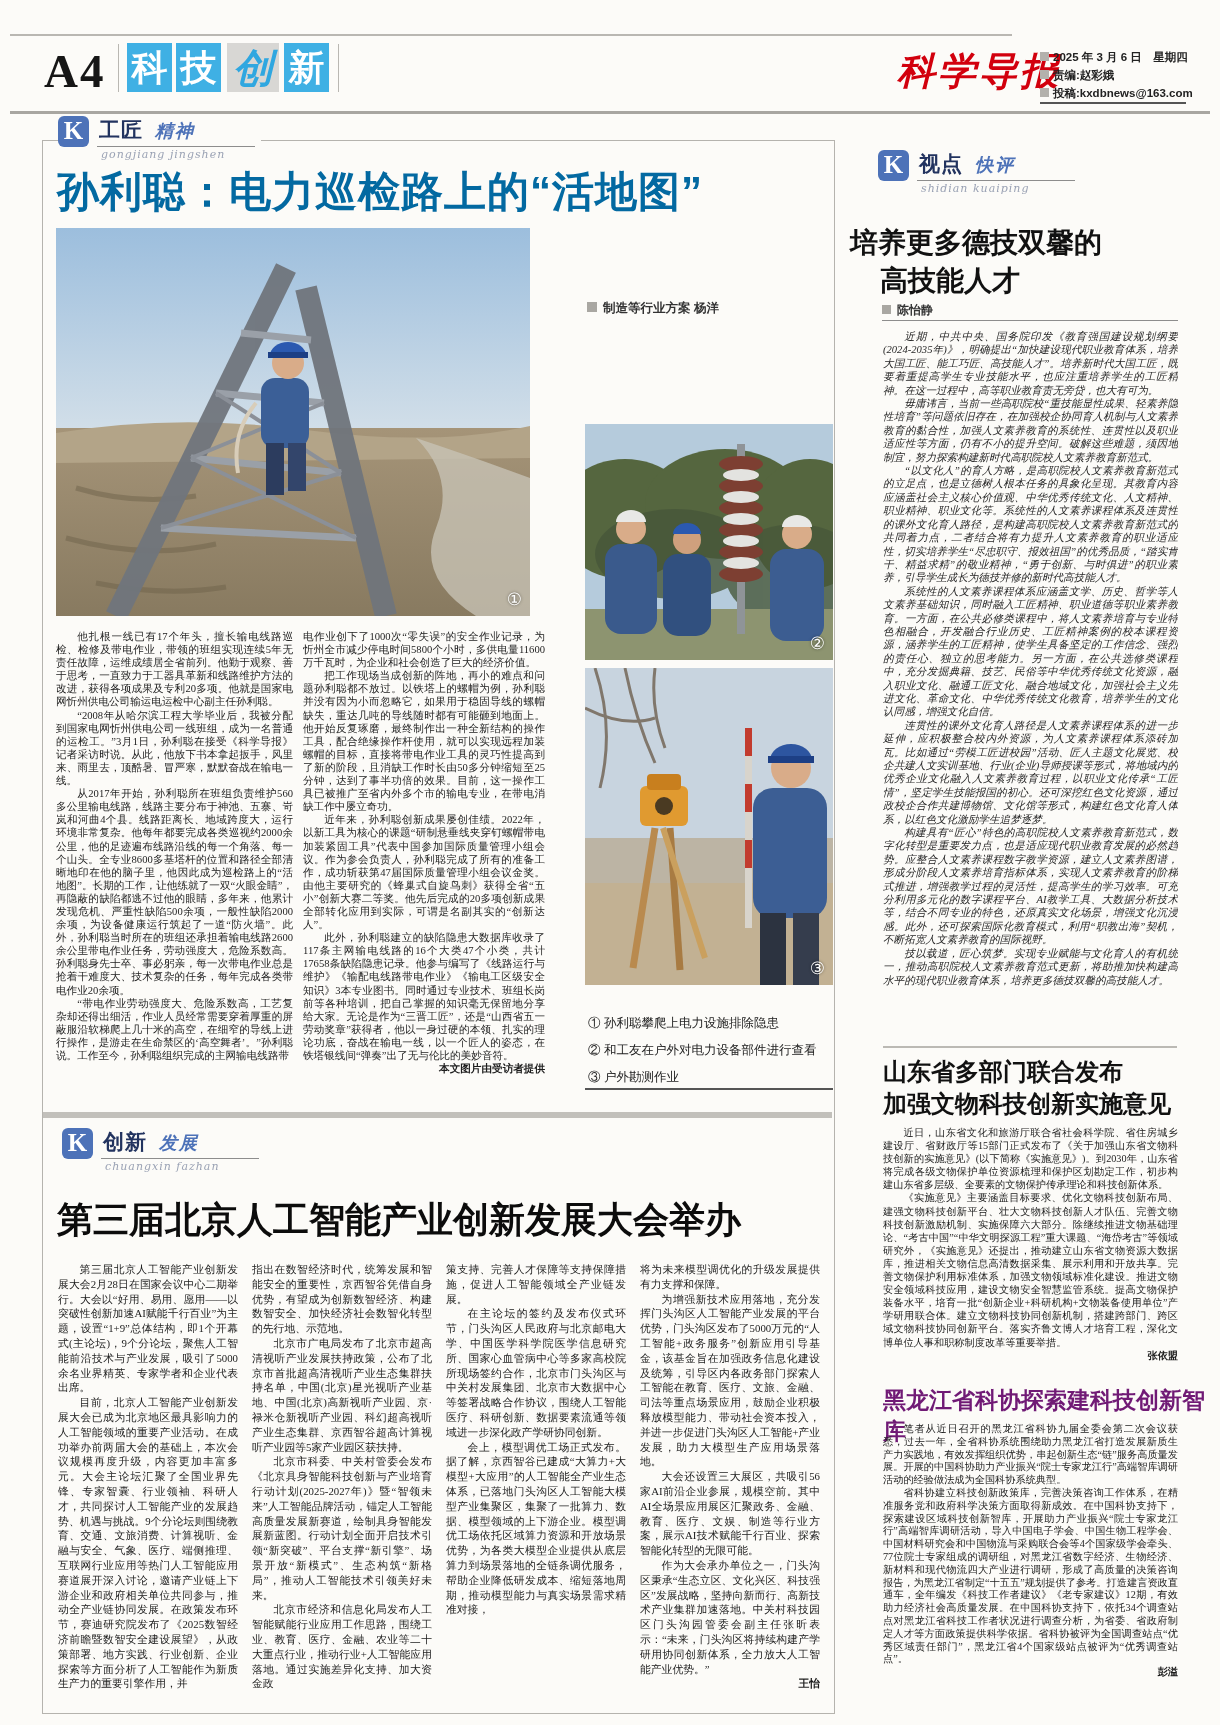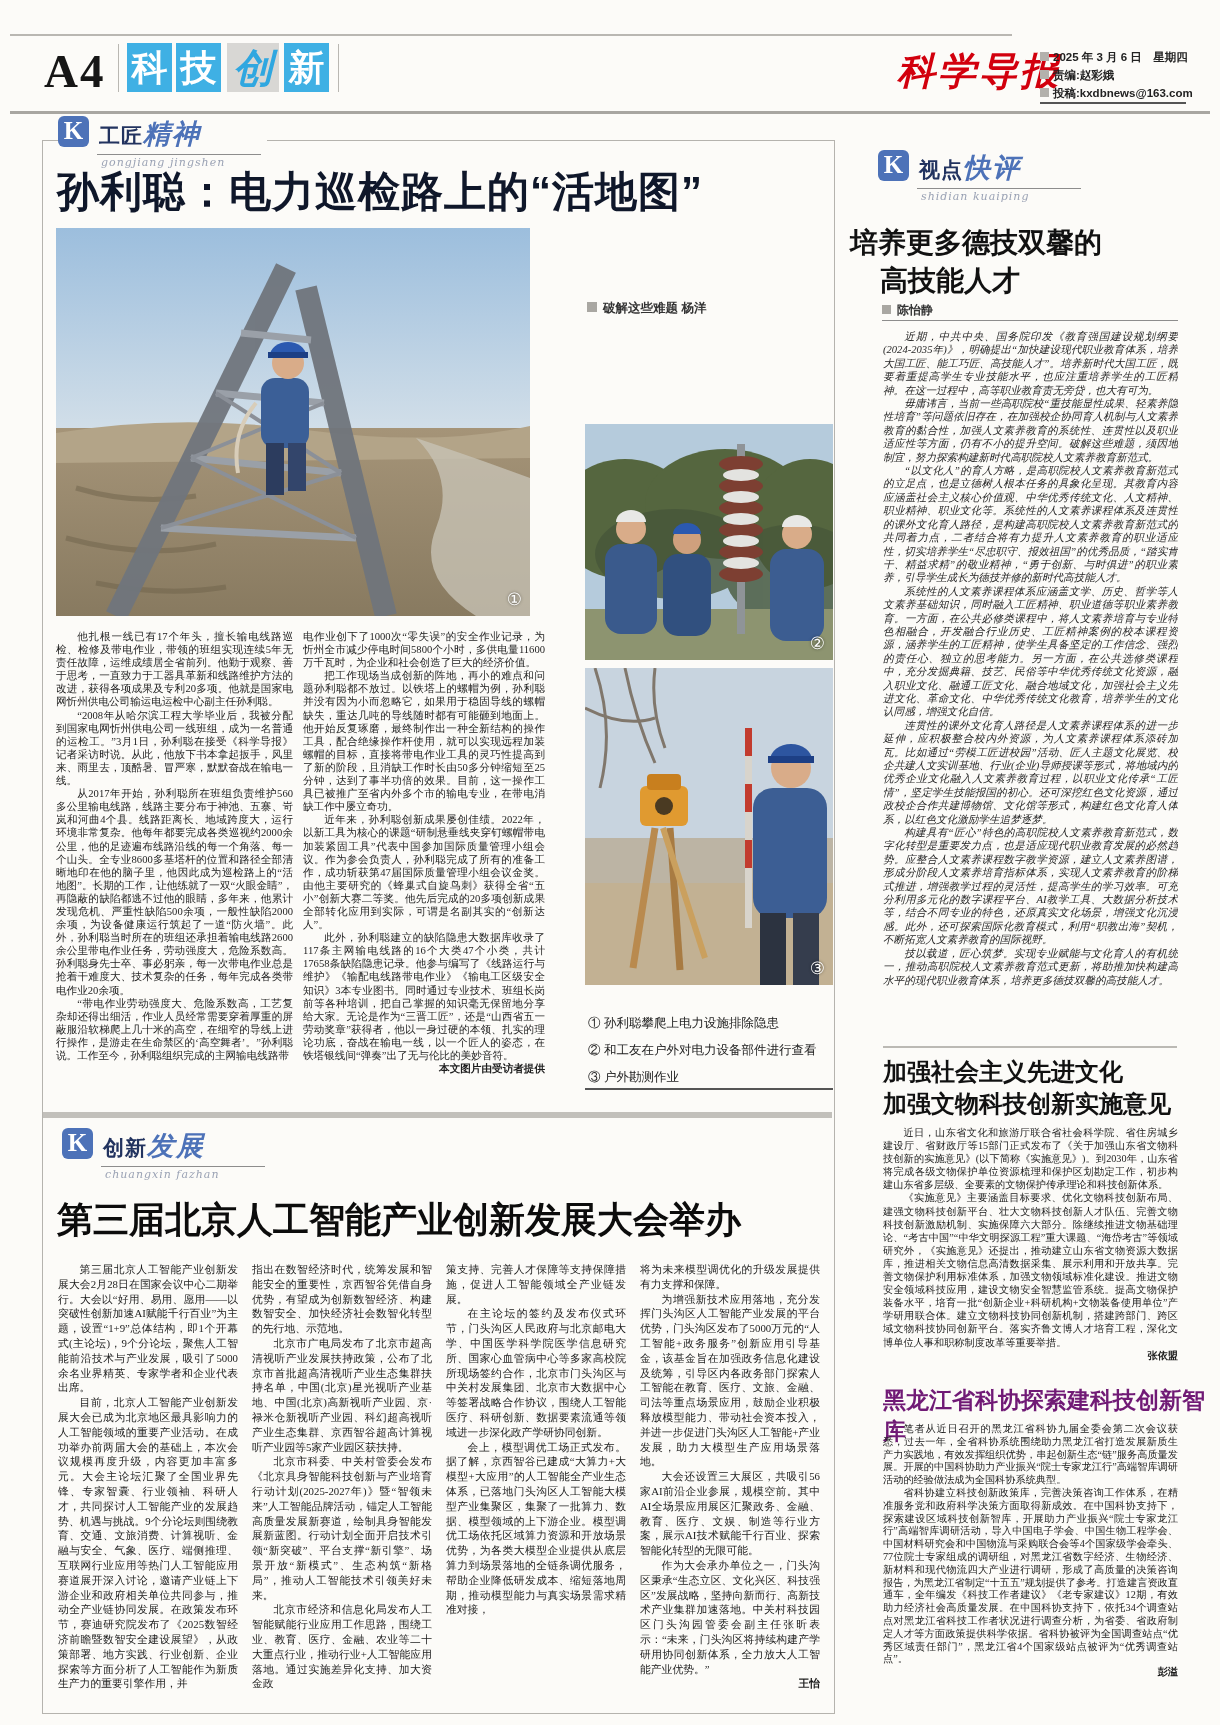--- a/index.html
+++ b/index.html
@@ -17,28 +17,28 @@
   .hinfo{position:absolute;left:1040px;width:146px;height:15px;font-family:"Liberation Sans",sans-serif;
          font-size:11.5px;font-weight:bold;color:#222;white-space:nowrap;}
   .hinfo .sq{display:inline-block;width:9px;height:9px;background:#b3b1ac;margin-right:4px;}
   
   .kicker{position:absolute;display:flex;align-items:flex-start;background:#fcfbf8;padding:0 6px 0 0;z-index:5;}
   .klogo{width:31px;height:31px;background:#4d72b8;border-radius:6px;color:#fff;text-align:center;
          font-family:"Liberation Serif",serif;font-weight:bold;font-size:25px;line-height:30px;margin-right:8px;}
   .ktxt{display:flex;flex-direction:column;}
   .kline{border-bottom:1.5px solid #8d8d8d;padding:0 60px 2px 2px;white-space:nowrap;}
   .kbold{font-family:"Liberation Sans",sans-serif;font-weight:900;font-size:21px;color:#22335f;letter-spacing:1px;}
-  .kscript{font-family:"DejaVu Serif",serif;font-style:italic;font-weight:bold;font-size:27px;color:#4d72b8;margin-left:0;letter-spacing:2px;}
+  .kscript{font-family:"DejaVu Serif",serif;font-style:italic;font-weight:bold;font-size:18px;color:#4d72b8;margin-left:12px;letter-spacing:2px;}
   .kpinyin{font-family:"DejaVu Serif",serif;font-style:italic;font-size:11px;color:#9aa2b4;padding:1px 0 0 4px;letter-spacing:1px;}
   
   #leftbox{left:42px;top:140px;width:791px;height:1572px;border:1px solid #b5b3ae;}
   #thickdiv{left:43px;top:1112px;width:789px;height:6px;background:#c2c0bb;}
   
   #mainhead{left:57px;top:164px;width:740px;font-family:"Liberation Sans",sans-serif;
-            font-weight:900;font-size:42px;letter-spacing:1px;color:#0f172a;}
+            font-weight:900;font-size:42px;letter-spacing:1px;color:#0369a1;}
   .photo{position:absolute;overflow:hidden;}
   .pmark{position:absolute;color:#fff;font-size:17px;font-family:"Liberation Sans",sans-serif;
          text-shadow:0 0 3px rgba(0,0,0,.65);}
   #byline{left:587px;top:300px;font-family:"Liberation Sans",sans-serif;font-size:12.5px;font-weight:bold;color:#333;}
   #byline .sq{display:inline-block;width:10px;height:10px;background:#a9a7a2;margin-right:6px;}
   .flow{position:absolute;overflow:hidden;text-align:justify;}
   .flow p{margin:0;text-indent:2em;}
   .flow.cont p:first-child{text-indent:0;}
   .maincol{width:237px;height:468px;font-size:10.6px;line-height:13.1px;color:#1d1d1d;}
   #mcol1{left:56px;top:630px;}
@@ -139,21 +139,21 @@
         <rect x="232" y="215" width="18" height="48" fill="#33456b"></rect>
         <circle cx="232" cy="135" r="16" fill="#d9ac89"></circle>
         <path d="M214,128 a18,14 0 0 1 36,0 z" fill="#2b59b0"></path>
         <rect x="212" y="124" width="40" height="6" fill="#1d3f85"></rect>
         <path d="M200,175 q-25,30 -18,70" stroke="#d8cdb9" stroke-width="4" fill="none"></path>
       </g>
     </svg>
     <span class="pmark" style="right:8px;bottom:6px;">①</span>
   </div>
 
-  <div class="abs" id="byline"><span class="sq"></span><span>破解这些难题 杨洋</span></div>
+  <div class="abs" id="byline"><span class="sq"></span><span>制造等行业方案 杨洋</span></div>
 
   <div class="photo" style="left:585px;top:424px;width:248px;height:236px;">
     <svg width="248" height="236" viewBox="0 0 248 236">
       <rect width="248" height="236" fill="#b5cbdc"></rect>
       <g fill="#55663f">
         <ellipse cx="40" cy="95" rx="70" ry="60"></ellipse>
           <ellipse cx="140" cy="80" rx="80" ry="55"></ellipse>
           <ellipse cx="225" cy="100" rx="60" ry="65"></ellipse>
       </g>
       <g fill="#47573a" opacity="0.8">
@@ -271,21 +271,21 @@
         <p>“以文化人”的育人方略，是高职院校人文素养教育新范式的立足点，也是立德树人根本任务的具象化呈现。其教育内容应涵盖社会主义核心价值观、中华优秀传统文化、人文精神、职业精神、职业文化等。系统性的人文素养课程体系及连贯性的课外文化育人路径，是构建高职院校人文素养教育新范式的共同着力点，二者结合将有力提升人文素养教育的职业适应性，切实培养学生“尽忠职守、报效祖国”的优秀品质，“踏实肯干、精益求精”的敬业精神，“勇于创新、与时俱进”的职业素养，引导学生成长为德技并修的新时代高技能人才。</p>
         <p>系统性的人文素养课程体系应涵盖文学、历史、哲学等人文素养基础知识，同时融入工匠精神、职业道德等职业素养教育。一方面，在公共必修类课程中，将人文素养培育与专业特色相融合，开发融合行业历史、工匠精神案例的校本课程资源，涵养学生的工匠精神，使学生具备坚定的工作信念、强烈的责任心、独立的思考能力。另一方面，在公共选修类课程中，充分发掘典籍、技艺、民俗等中华优秀传统文化资源，融入职业文化、融通工匠文化、融合地域文化，加强社会主义先进文化、革命文化、中华优秀传统文化教育，培养学生的文化认同感，增强文化自信。</p>
         <p>连贯性的课外文化育人路径是人文素养课程体系的进一步延伸，应积极整合校内外资源，为人文素养课程体系添砖加瓦。比如通过“劳模工匠进校园”活动、匠人主题文化展览、校企共建人文实训基地、行业(企业)导师授课等形式，将地域内的优秀企业文化融入人文素养教育过程，以职业文化传承“工匠情”，坚定学生技能报国的初心。还可深挖红色文化资源，通过政校企合作共建博物馆、文化馆等形式，构建红色文化育人体系，以红色文化激励学生追梦逐梦。</p>
         <p>构建具有“匠心”特色的高职院校人文素养教育新范式，数字化转型是重要发力点，也是适应现代职业教育发展的必然趋势。应整合人文素养课程数字教学资源，建立人文素养图谱，形成分阶段人文素养培育指标体系，实现人文素养教育的阶梯式推进，增强教学过程的灵活性，提高学生的学习效率。可充分利用多元化的数字课程平台、AI教学工具、大数据分析技术等，结合不同专业的特色，还原真实文化场景，增强文化沉浸感。此外，还可探索国际化教育模式，利用“职教出海”契机，不断拓宽人文素养教育的国际视野。</p>
         <p>技以载道，匠心筑梦。实现专业赋能与文化育人的有机统一，推动高职院校人文素养教育范式更新，将助推加快构建高水平的现代职业教育体系，培养更多德技双馨的高技能人才。</p>
       </div>
   </div>
 
   <div class="rule" id="rdiv1"></div>
 
-  <div class="abs" id="sdhead1">加强社会主义先进文化</div>
+  <div class="abs" id="sdhead1">山东省多部门联合发布</div>
   <div class="abs" id="sdhead2">加强文物科技创新实施意见</div>
   <div class="flow" id="sdbody">
     <div>
         <p>近日，山东省文化和旅游厅联合省社会科学院、省住房城乡建设厅、省财政厅等15部门正式发布了《关于加强山东省文物科技创新的实施意见》(以下简称《实施意见》)。到2030年，山东省将完成各级文物保护单位资源梳理和保护区划勘定工作，初步构建山东省多层级、全要素的文物保护传承理论和科技创新体系。</p>
         <p>《实施意见》主要涵盖目标要求、优化文物科技创新布局、建强文物科技创新平台、壮大文物科技创新人才队伍、完善文物科技创新激励机制、实施保障六大部分。除继续推进文物基础理论、“考古中国”“中华文明探源工程”重大课题、“海岱考古”等领域研究外，《实施意见》还提出，推动建立山东省文物资源大数据库，推进相关文物信息高清数据采集、展示利用和开放共享。完善文物保护利用标准体系，加强文物领域标准化建设。推进文物安全领域科技应用，建设文物安全智慧监管系统。提高文物保护装备水平，培育一批“创新企业+科研机构+文物装备使用单位”产学研用联合体。建立文物科技协同创新机制，搭建跨部门、跨区域文物科技协同创新平台。落实齐鲁文博人才培育工程，深化文博单位人事和职称制度改革等重要举措。</p>
       </div>
     <p class="sig">张依盟</p>
   </div>
 
   <div class="abs" id="hljhead">黑龙江省科协探索建科技创新智库</div>

